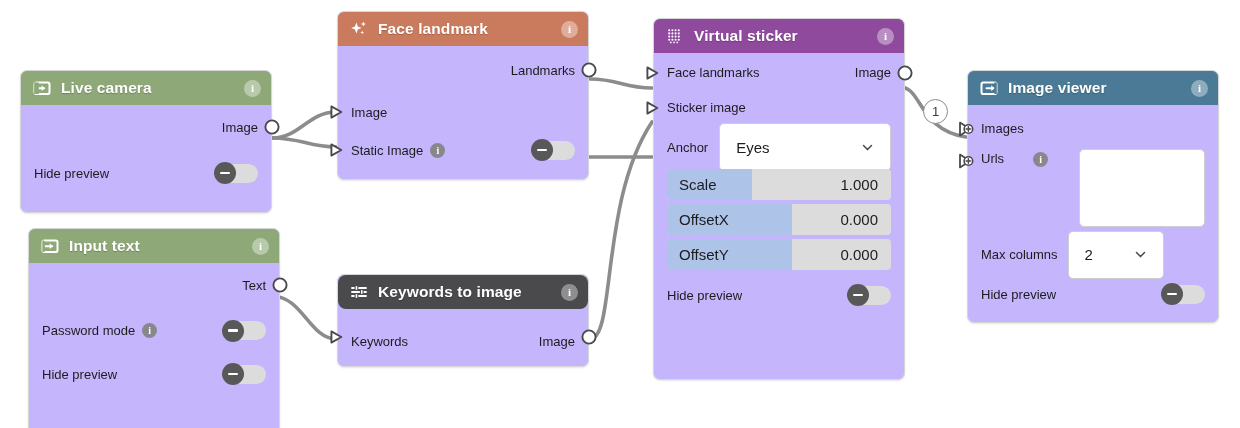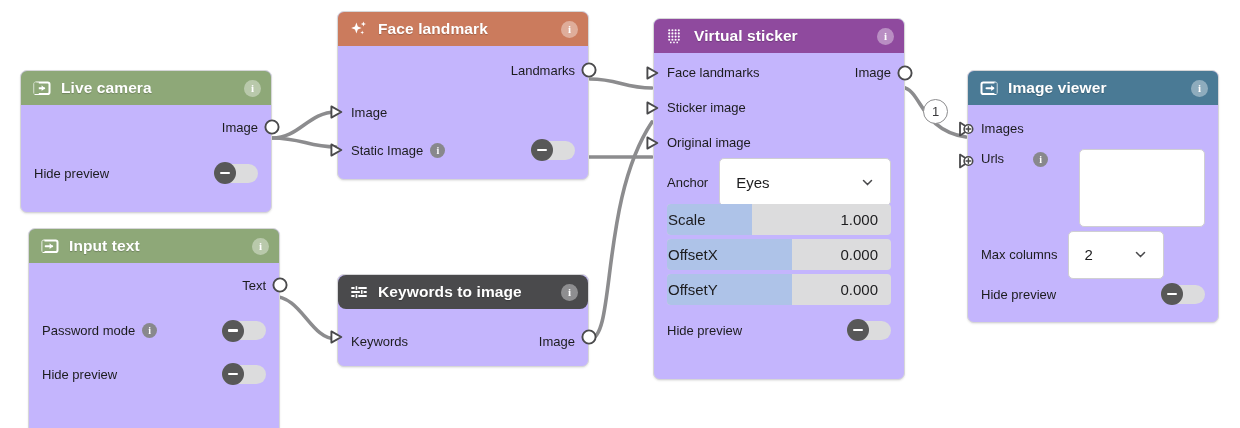--- a/index.html
+++ b/index.html
@@ -86,21 +86,21 @@
   }
   .selbox .chev{margin-left:auto;width:13px;height:13px;}
   .selbox .chev svg{display:block;}
 
   
   .slider-row{
     position:relative;margin:0 13px 4px 13px;height:31px;border-radius:4px;
     background:#dcdcdd;overflow:hidden;display:flex;align-items:center;
   }
   .slider-row .fill{position:absolute;left:0;top:0;bottom:0;background:#aec3e8;}
-  .slider-row .sname{position:relative;font-size:15px;color:#1c1c1e;padding-left:1px;}
+  .slider-row .sname{position:relative;font-size:15px;color:#1c1c1e;padding-left:12px;}
   .slider-row .sval{position:relative;margin-left:auto;font-size:15px;color:#1c1c1e;padding-right:13px;}
 
   
   .txtarea{
     background:#fff;border:1px solid #cfcfd2;border-radius:5px;
   }
 
   
   .edge-badge{
     position:absolute;width:23px;height:23px;border-radius:50%;
@@ -343,28 +343,20 @@
         </span>
       </div>
       <div class="row" style="height:35px;">
         <span class="port port-in" style="top:10px;">
           <svg viewBox="0 0 15 16" width="15" height="16">
               <path d="M2.4 2.4 L12.3 8 L2.4 13.6 Z" fill="#fff" stroke="#4a4a4c" stroke-width="1.9" stroke-linejoin="round"></path>
             </svg>
         </span>
         <span class="lbl">Sticker image</span>
       </div>
-      <div class="row" style="height:35px;">
-        <span class="port port-in" style="top:10px;">
-          <svg viewBox="0 0 15 16" width="15" height="16">
-              <path d="M2.4 2.4 L12.3 8 L2.4 13.6 Z" fill="#fff" stroke="#4a4a4c" stroke-width="1.9" stroke-linejoin="round"></path>
-            </svg>
-        </span>
-        <span class="lbl">Original image</span>
-      </div>
 
       <div class="row" style="height:44px;gap:11px;">
         <span class="lbl">Anchor</span>
         <span class="selbox">
           <span>Eyes</span>
           <span class="chev">
             <svg viewBox="0 0 13 13" width="13" height="13">
                 <path d="M2.5 4.5 L6.5 8.6 L10.5 4.5" fill="none" stroke="#4a4a4c" stroke-width="1.5" stroke-linecap="round" stroke-linejoin="round"></path>
               </svg>
           </span>

